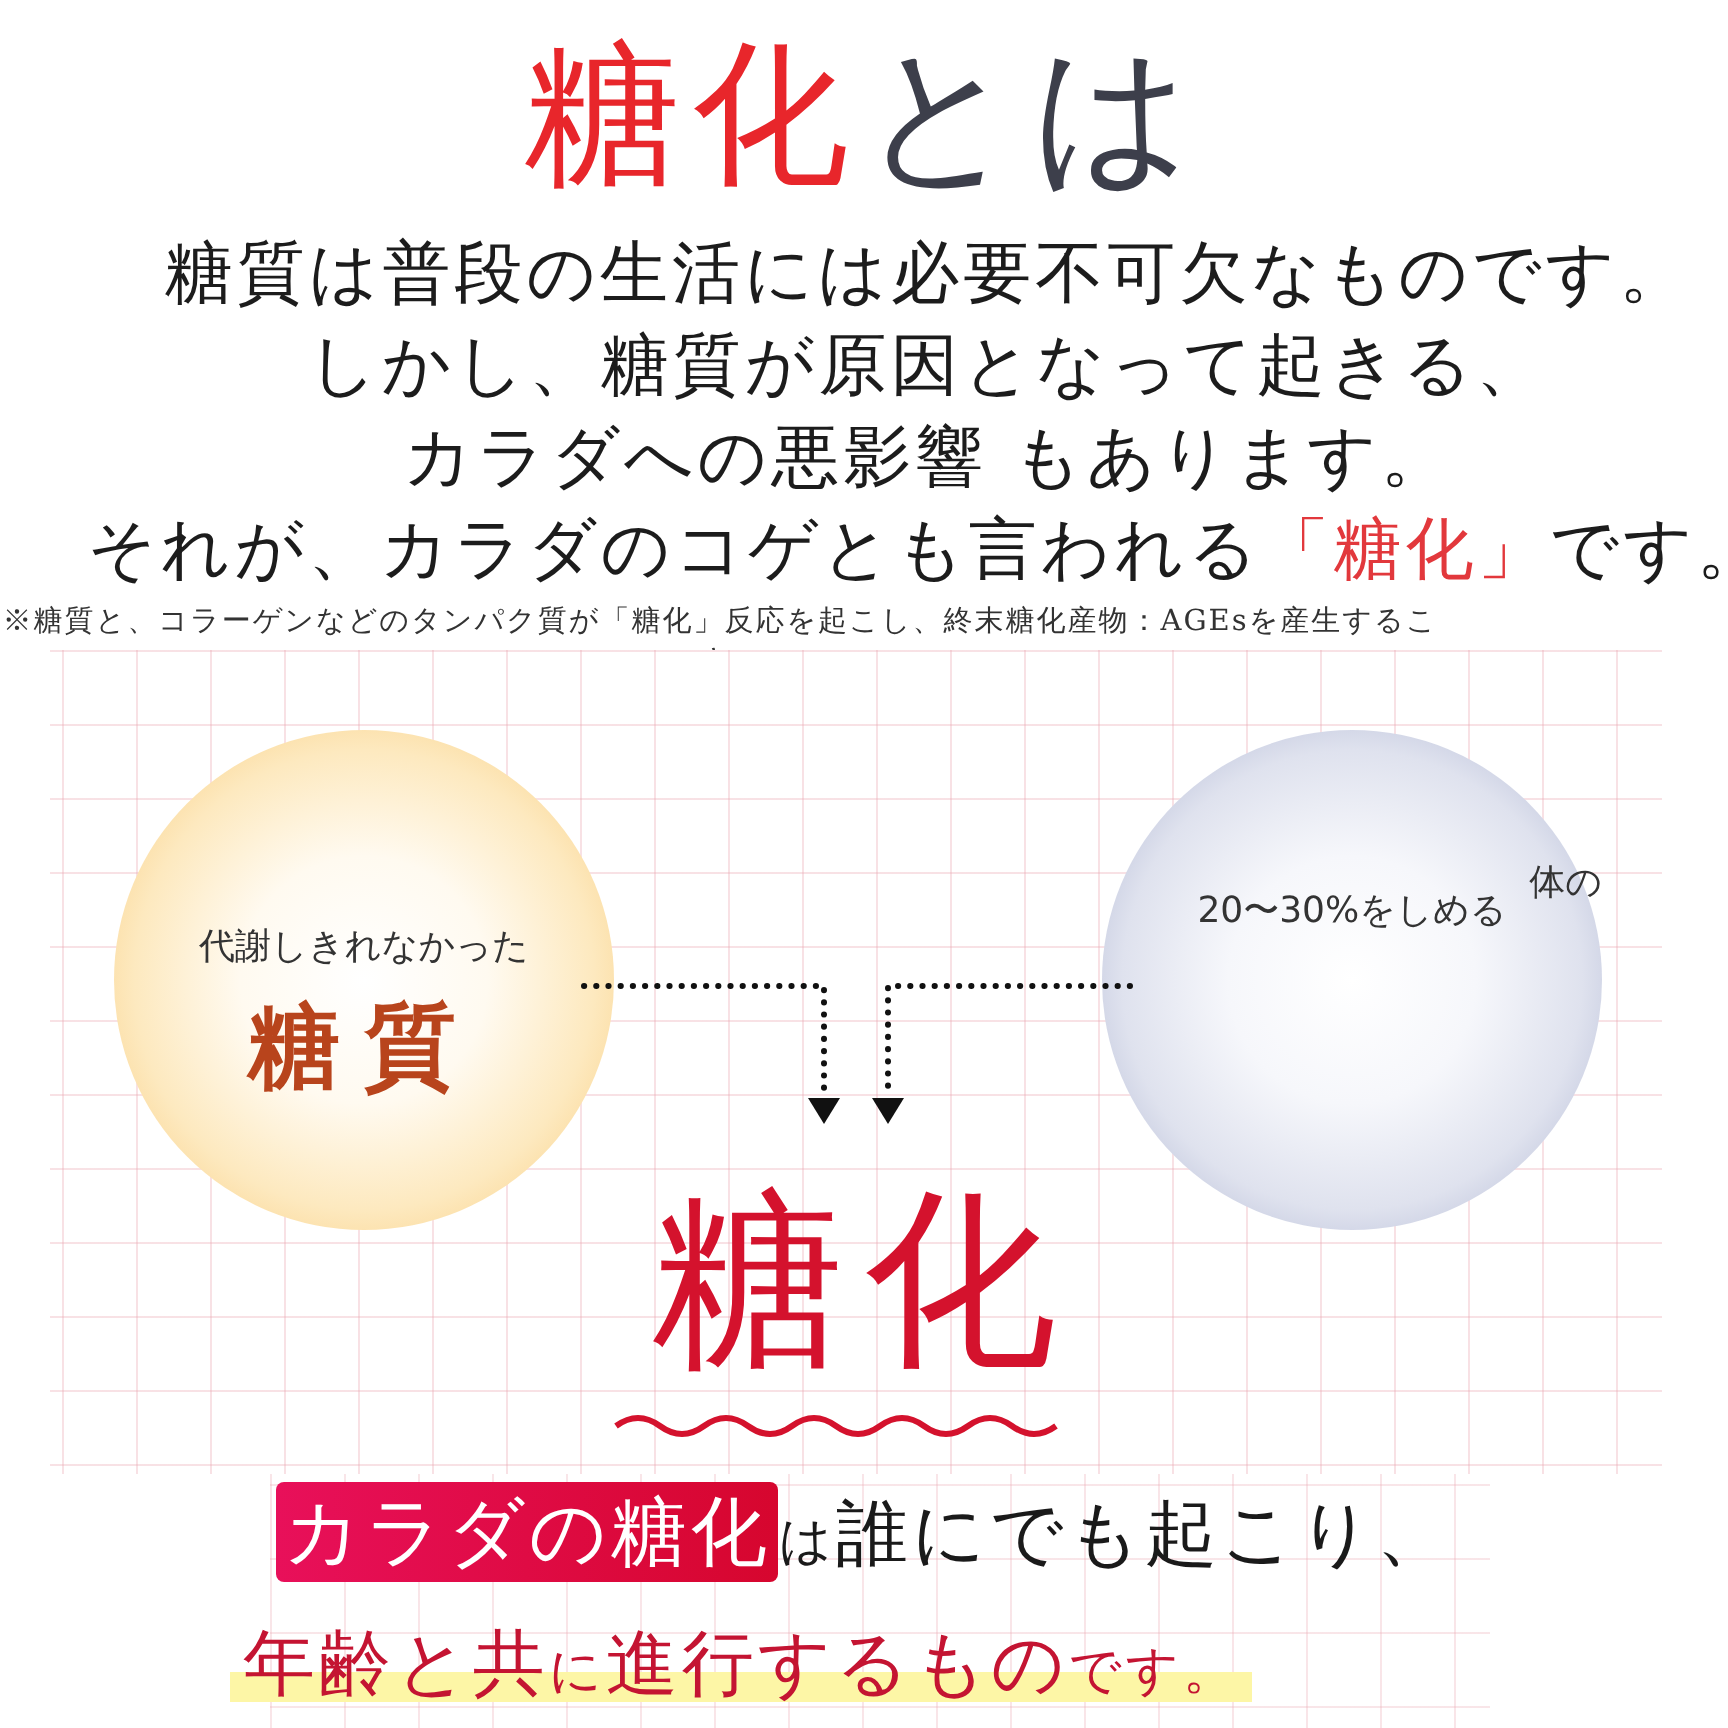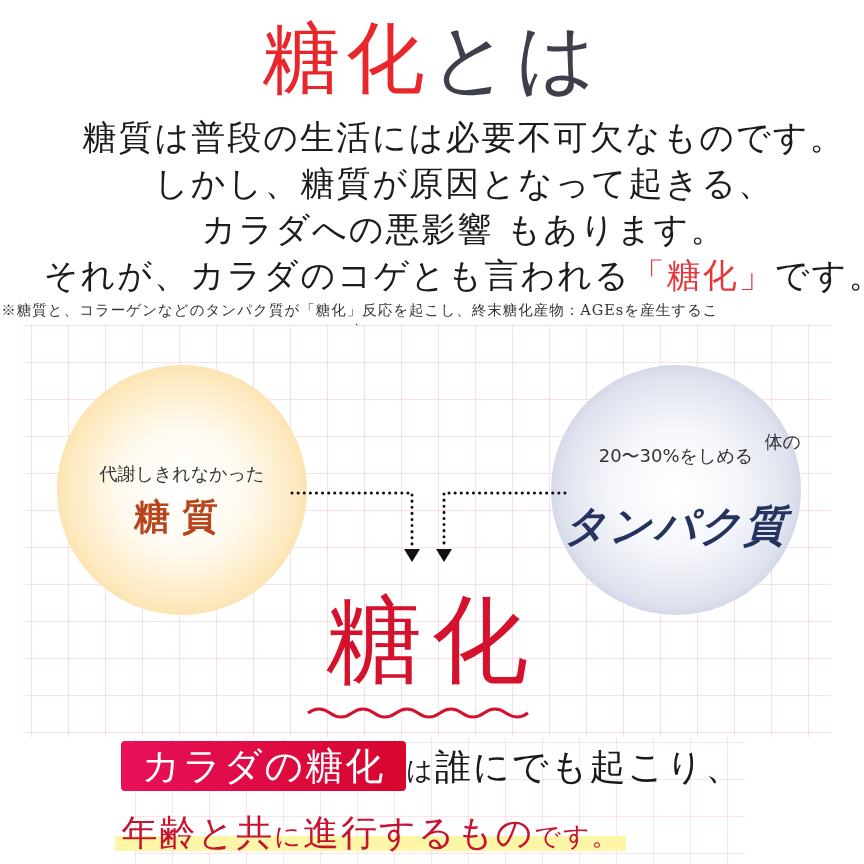--- a/index.html
+++ b/index.html
@@ -62,39 +62,39 @@
     background: radial-gradient(circle at 50% 50%, #ffffff 0%, #f6f7fb 35%, #dfe2ee 65%, #9da6c9 100%);
   }
   .circle .sub {
     position:absolute; left:0; width:100%;
     font-family: "DejaVu Sans", sans-serif; font-size:18px; color:#333; line-height:30px;
   }
   .circle .big {
     position:absolute; left:0; width:100%;
     font-family: "DejaVu Serif", serif; font-weight:bold;
   }
-  .sugar .big { color:#b8441c; font-size:36px; letter-spacing:12px; top:128px; }
+  .sugar .big { color:#b8441c; font-size:46px; letter-spacing:12px; top:128px; }
   .protein .big { color:#24345f; font-size:42px; letter-spacing:2px; top:133px; font-style:italic; }
 
   .arrows { position:absolute; left:0; top:0; }
 
   .kato {
     position:absolute; left:0; top:585px; width:864px; text-align:center;
     font-size:96px; line-height:110px; color:#d4122d; letter-spacing:10px;
     font-family: "DejaVu Serif", serif;
   }
 
   .line1 {
     position:absolute; left:0; top:741px; width:864px; text-align:center;
     font-size:36px; line-height:50px; color:#1a1a1a; letter-spacing:2px;
     font-family: "DejaVu Serif", serif;
   }
   .line1 .badge {
     display:inline-block; background:linear-gradient(90deg,#e8105a,#d6062e); color:#fff;
-    padding:0 21px; border-radius:4px; font-size:38px;
+    padding:0 4px; border-radius:4px; font-size:38px;
   }
   .line1 .small { font-size:26px; }
 
   .line2 {
     position:absolute; left:0; top:806px; width:741px; text-align:center;
     font-size:36px; line-height:54px; color:#c41432; letter-spacing:2px;
     font-family: "DejaVu Serif", serif;
   }
   .line2 .hl {
     background: linear-gradient(to bottom, transparent 58%, #fdf6a6 58%, #fdf6a6 95%, transparent 95%);
@@ -122,21 +122,20 @@
 <div class="grid2"></div>
 
 <div class="circle sugar">
   <div class="sub" style="top:94px;">代謝しきれなかった</div>
   <div class="big">糖質</div>
 </div>
 
 <div class="circle protein">
   <div class="sub" style="top:62px;text-align:right;">体の</div>
   <div class="sub" style="top:76px;">20〜30%をしめる</div>
-  <div class="big">タンパク質</div>
 </div>
 
 <svg class="arrows" width="864" height="864">
   <g fill="none" stroke="#111" stroke-width="3" stroke-linecap="round" stroke-dasharray="0.1 6">
     <path d="M292 493 L412 493 L412 545"></path>
     <path d="M565 493 L444 493 L444 545"></path>
   </g>
   <polygon points="404,549 420,549 412,562" fill="#111"></polygon>
   <polygon points="436,549 452,549 444,562" fill="#111"></polygon>
 </svg>

